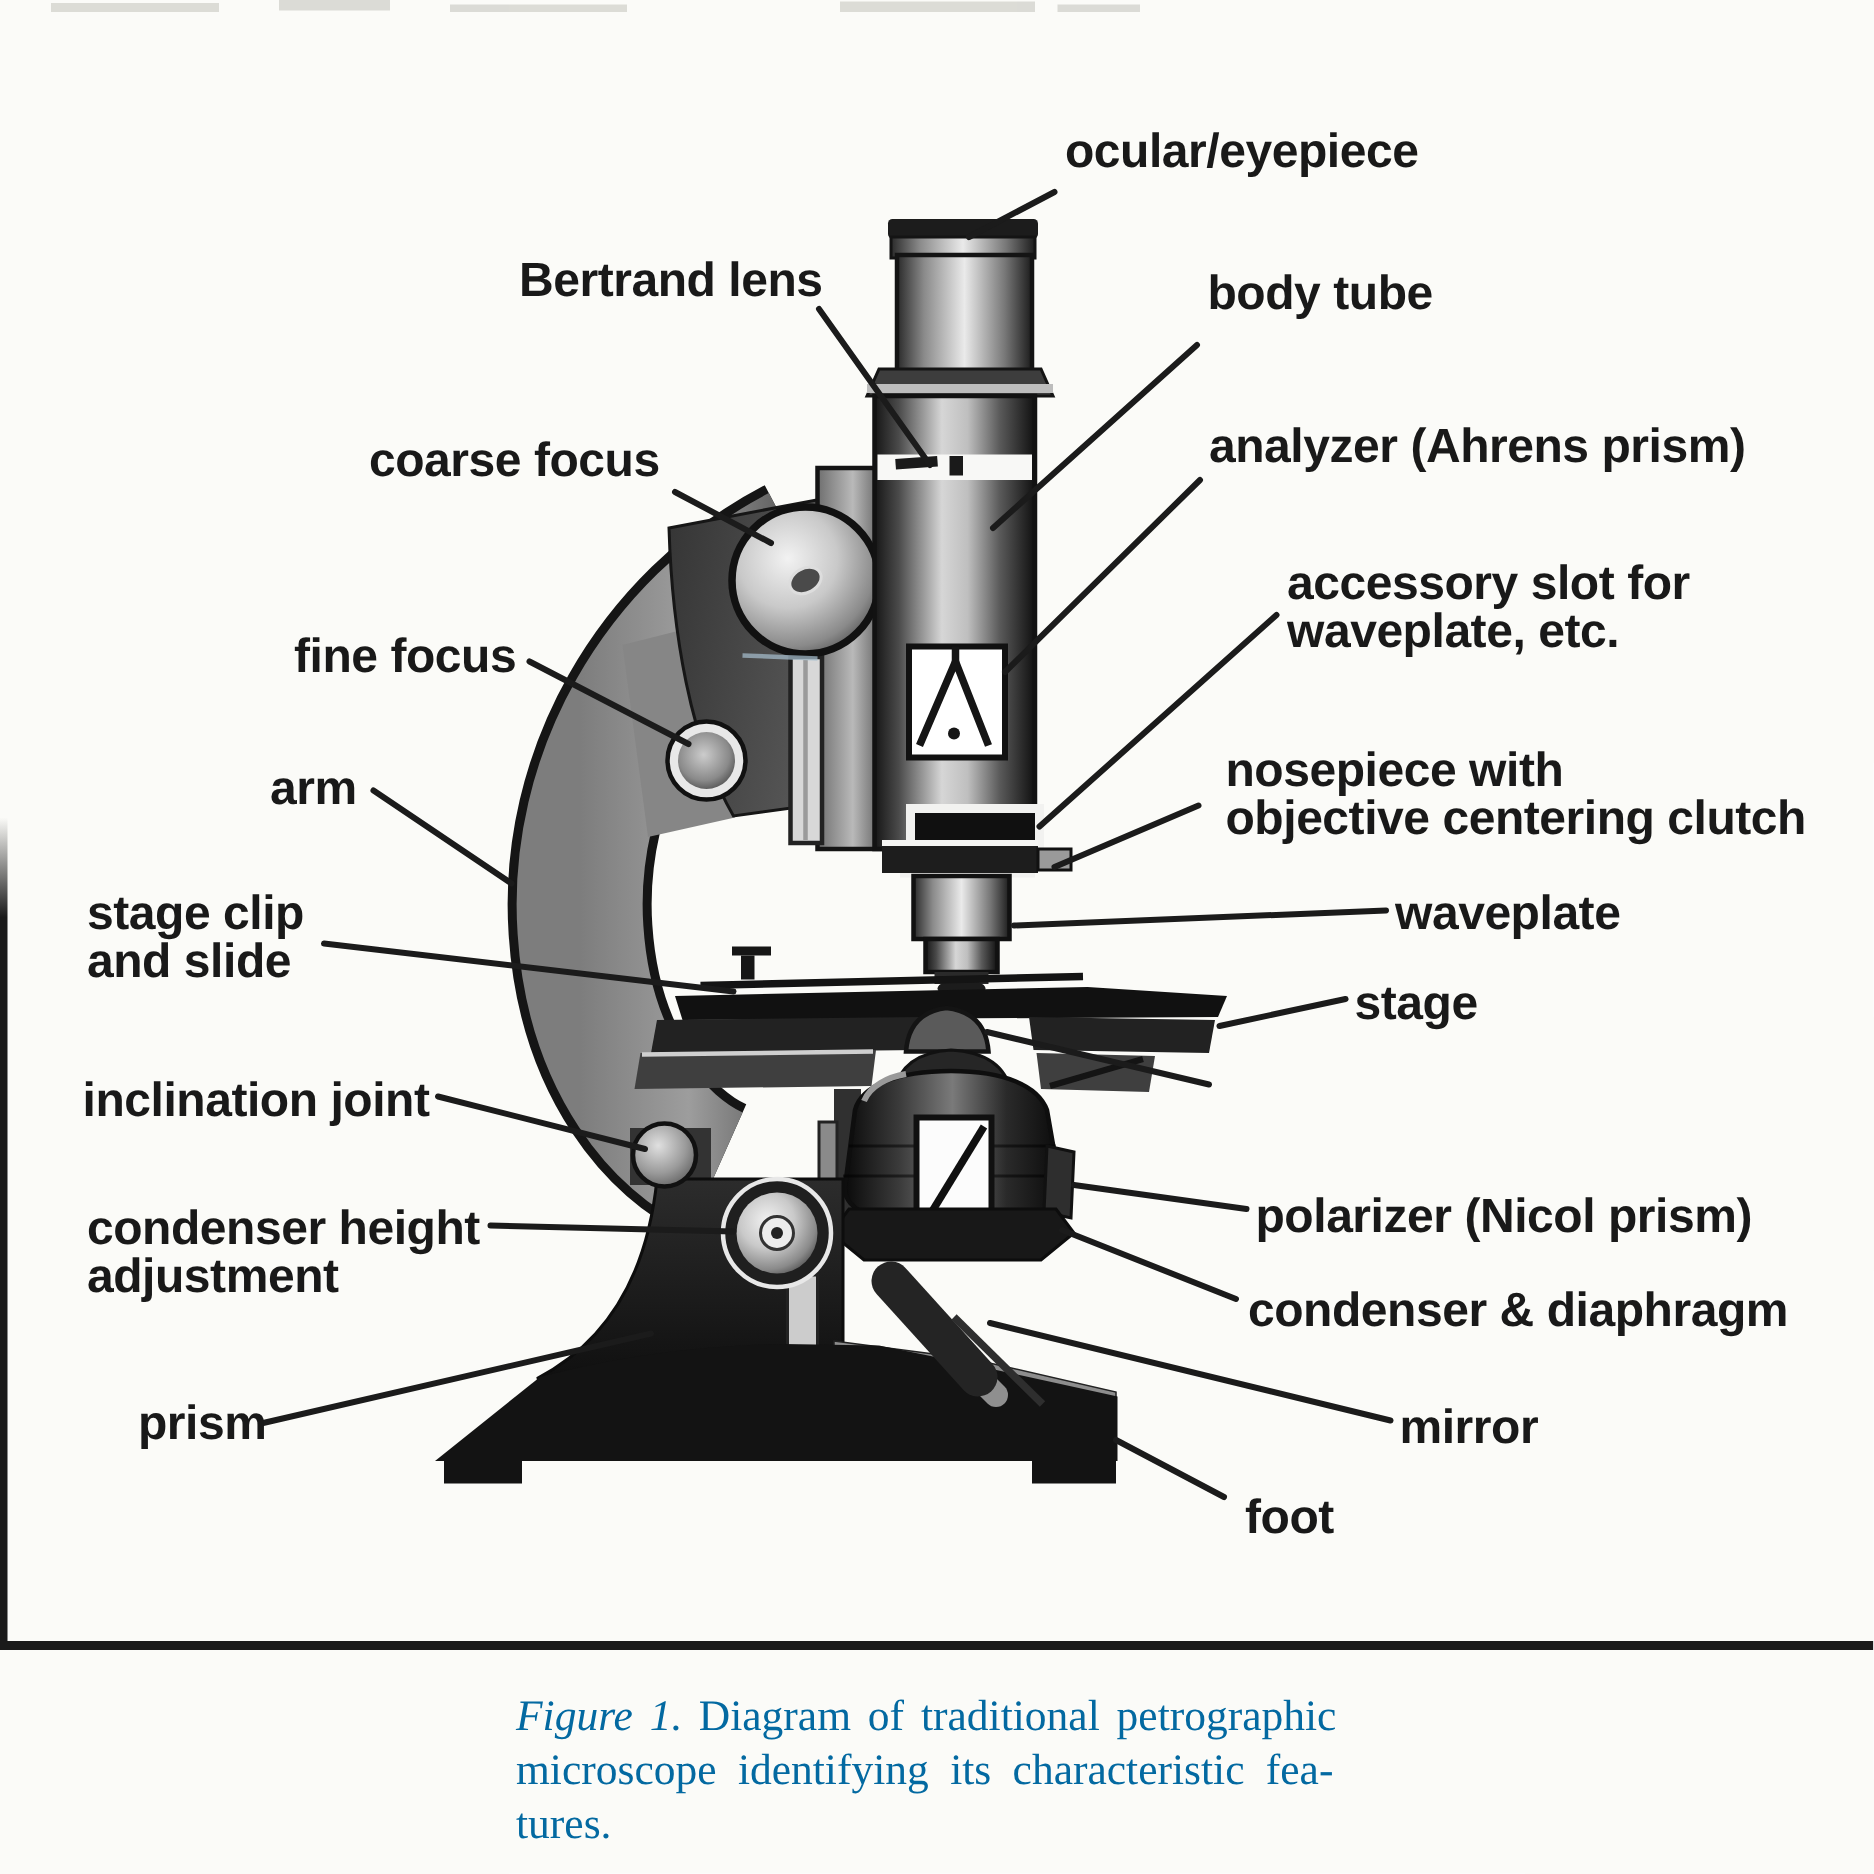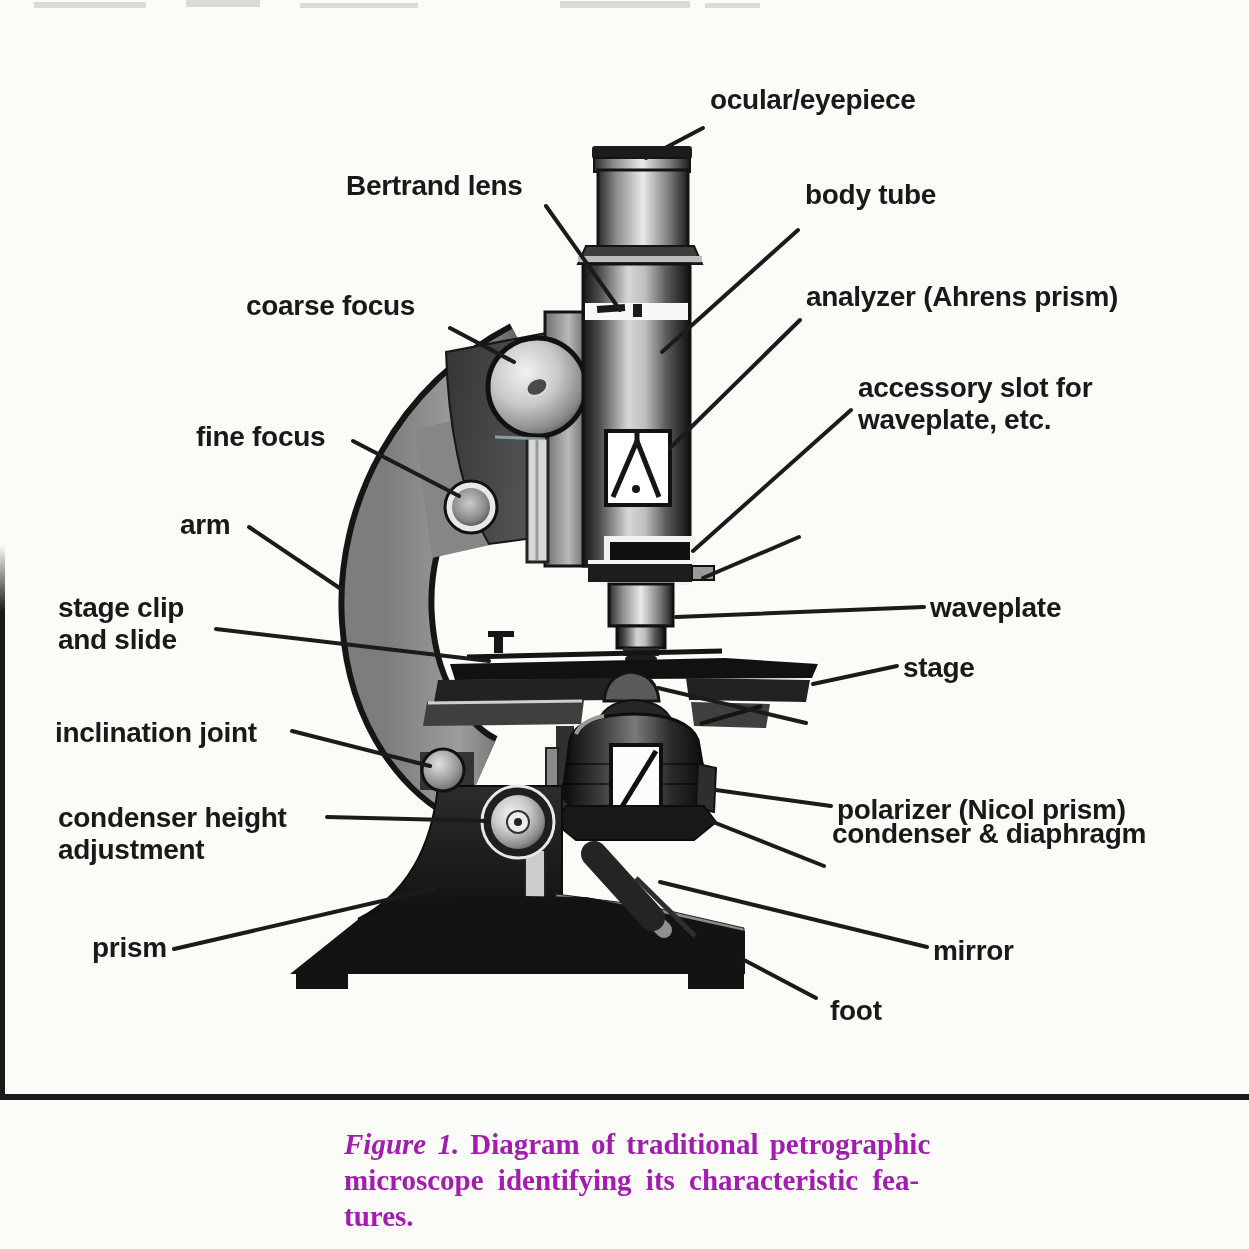--- a/index.html
+++ b/index.html
@@ -6,35 +6,35 @@
   .page{
     position:relative;
     width:1249px;height:1249px;
     background:#fbfbf8;
     overflow:hidden;
     font-family:"Liberation Sans", sans-serif;
   }
   .art{position:absolute;left:0;top:0;width:1249px;height:1249px;}
   .lbl{
     position:absolute;
-    font-size:28px;
+    font-size:32px;
     font-weight:700;
     letter-spacing:-0.3px;
     line-height:32px;
     color:#191919;
     white-space:pre-line;
   }
   .caption{
     position:absolute;
     left:344px;top:1126px;width:600px;
     font-family:"Liberation Serif", serif;
-    font-weight:700;
+    font-weight:400;
     font-size:29px;
     line-height:36px;
-    color:#a21caf;
+    color:#0369a1;
   }
   .cap-row{display:block;}
   .cap-row-1{word-spacing:4px;}
   .cap-row-2{word-spacing:7px;}
   .figlabel{font-style:italic;margin-right:11px;}
   .hrule{
     position:absolute;left:0;top:1094px;width:1249px;height:6px;
     background:#1a1a1a;
   }
   .vrule{
@@ -264,30 +264,32 @@
   </svg>
 
   <div class="lbl" style="left:710px;top:84px">ocular/eyepiece</div>
   <div class="lbl" style="left:346px;top:170px">Bertrand lens</div>
   <div class="lbl" style="left:805px;top:179px">body tube</div>
   <div class="lbl" style="left:806px;top:281px">analyzer (Ahrens prism)</div>
   <div class="lbl" style="left:246px;top:290px">coarse focus</div>
   <div class="lbl" style="left:858px;top:372px">accessory slot for
 waveplate, etc.</div>
   <div class="lbl" style="left:196px;top:421px">fine focus</div>
+  <div class="lbl" style="left:817px;top:497px">nosepiece with
+objective centering clutch</div>
   <div class="lbl" style="left:180px;top:509px">arm</div>
   <div class="lbl" style="left:58px;top:592px">stage clip
 and slide</div>
   <div class="lbl" style="left:930px;top:592px">waveplate</div>
   <div class="lbl" style="left:903px;top:652px">stage</div>
   <div class="lbl" style="left:55px;top:717px">inclination joint</div>
   <div class="lbl" style="left:837px;top:794px">polarizer (Nicol prism)</div>
   <div class="lbl" style="left:58px;top:802px">condenser height
 adjustment</div>
-  <div class="lbl" style="left:832px;top:818px">condenser &amp; diaphragm</div>
+  <div class="lbl" style="left:832px;top:857px">condenser &amp; diaphragm</div>
   <div class="lbl" style="left:92px;top:932px">prism</div>
   <div class="lbl" style="left:933px;top:935px">mirror</div>
   <div class="lbl" style="left:830px;top:995px">foot</div>
 
   <div class="vrule"></div>
   <div class="hrule"></div>
 
   <div class="caption">
     <span class="cap-row cap-row-1"><span class="figlabel">Figure 1.</span><span>Diagram of traditional petrographic</span></span>
     <span class="cap-row cap-row-2"><span>microscope identifying its characteristic fea-</span></span>

